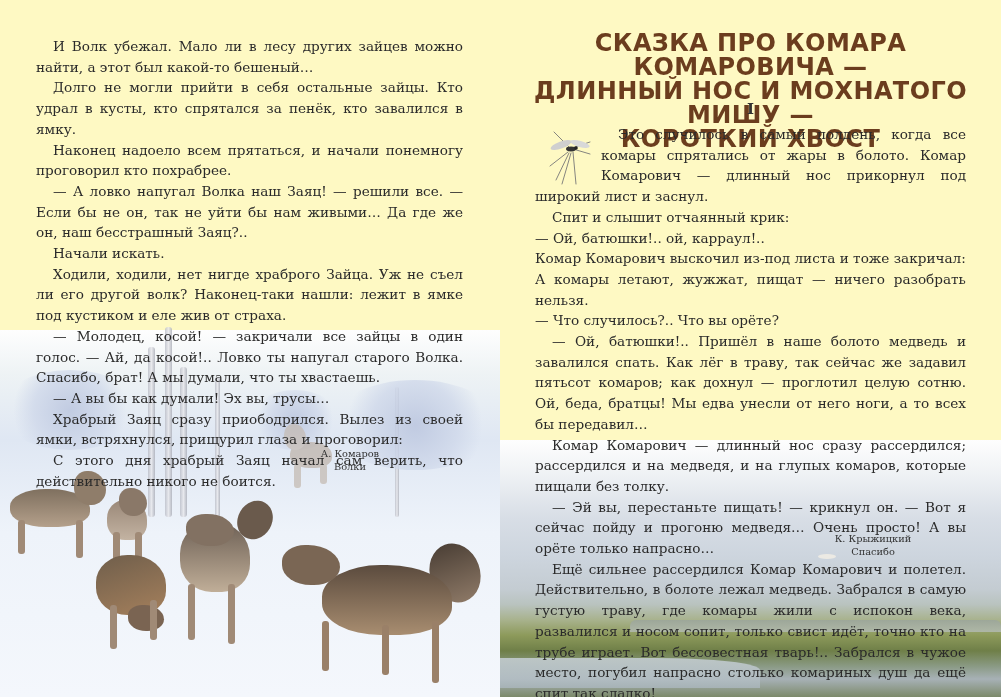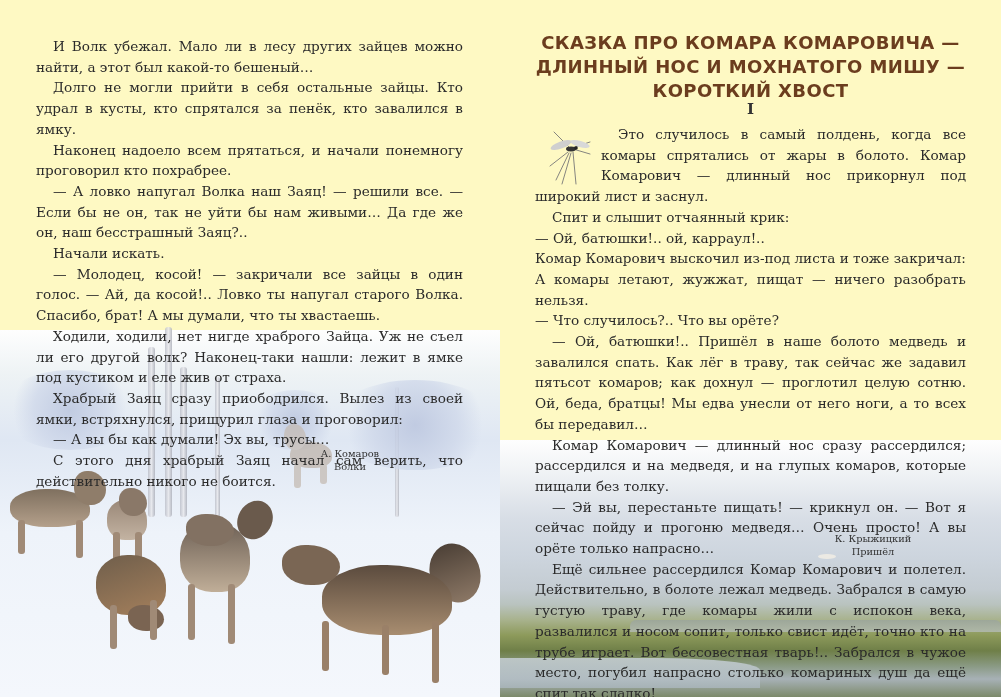--- a/index.html
+++ b/index.html
@@ -34,21 +34,21 @@
   .bird { position:absolute; left:318px; top:114px; width:18px; height:5px; background:#eceae4; border-radius:50%; }
 
   
   .text { position:absolute; font-size:13.6px; line-height:20.7px; color:#2a2a2a; text-align:justify; }
   .text p { margin:0; text-indent:17px; }
   .text p.noindent { text-indent:0; }
   .left-text { left:36px; top:36px; width:427px; }
   .right-text { left:535px; top:124px; width:431px; }
 
   .title { position:absolute; left:500px; top:31px; width:501px; text-align:center;
-    font-family:"DejaVu Sans","Liberation Sans",sans-serif; font-weight:bold; font-size:18px;
+    font-family:"DejaVu Sans","Liberation Sans",sans-serif; font-weight:bold; font-size:24px;
     line-height:24px; color:#6b3d1e; letter-spacing:0.4px; }
   .chapter { position:absolute; left:500px; top:100px; width:501px; text-align:center;
     font-size:15px; font-weight:bold; color:#333; }
 
   .mosquito { position:absolute; left:540px; top:128px; width:56px; height:58px; }
   .float-spacer { float:left; width:66px; height:60px; }
 
   .caption { position:absolute; text-align:center; font-size:9.8px; line-height:13px; color:#333; }
   .caption .title-it { }
   .cap-left { left:305px; top:402px; width:90px;margin-top:45px; }
@@ -115,24 +115,24 @@
       <div class="leg" style="left:150px;top:86px;height:62px;background:#9a8068;"></div>
     </div>
   </div>
 
   <div class="text left-text">
     <p>И Волк убежал. Мало ли в лесу других зайцев можно найти, а этот был какой-то бешеный…</p>
     <p>Долго не могли прийти в себя остальные зайцы. Кто удрал в кусты, кто спрятался за пенёк, кто завалился в ямку.</p>
     <p>Наконец надоело всем прятаться, и начали понемногу проговорил кто похрабрее.</p>
     <p>— А ловко напугал Волка наш Заяц! — решили все. — Если бы не он, так не уйти бы нам живыми… Да где же он, наш бесстрашный Заяц?..</p>
     <p>Начали искать.</p>
+    <p>Ходили, ходили, нет нигде храброго Зайца. Уж не съел ли его другой волк? Наконец-таки нашли: лежит в ямке под кустиком и еле жив от страха.</p>
     <p>— Молодец, косой! — закричали все зайцы в один голос. — Ай, да косой!.. Ловко ты напугал старого Волка. Спасибо, брат! А мы думали, что ты хвастаешь.</p>
-    <p>Ходили, ходили, нет нигде храброго Зайца. Уж не съел ли его другой волк? Наконец-таки нашли: лежит в ямке под кустиком и еле жив от страха.</p>
+    <p>— А вы бы как думали! Эх вы, трусы…</p>
     <p>Храбрый Заяц сразу приободрился. Вылез из своей ямки, встряхнулся, прищурил глаза и проговорил:</p>
-    <p>— А вы бы как думали! Эх вы, трусы…</p>
     <p>С этого дня храбрый Заяц начал сам верить, что действительно никого не боится.</p>
   </div>
 
   <div class="caption cap-left">
     <div>А. Комаров</div>
     <div class="title-it">Волки</div>
   </div>
 </div>
 
 <div class="page page-right">
@@ -175,14 +175,14 @@
   <p class="noindent">А комары летают, жужжат, пищат — ничего разобрать нельзя.</p>
   <p class="noindent">— Что случилось?.. Что вы орёте?</p>
   <p>— Ой, батюшки!.. Пришёл в наше болото медведь и завалился спать. Как лёг в траву, так сейчас же задавил пятьсот комаров; как дохнул — проглотил целую сотню. Ой, беда, братцы! Мы едва унесли от него ноги, а то всех бы передавил…</p>
   <p>Комар Комарович — длинный нос сразу рассердился; рассердился и на медведя, и на глупых комаров, которые пищали без толку.</p>
   <p>— Эй вы, перестаньте пищать! — крикнул он. — Вот я сейчас пойду и прогоню медведя… Очень просто! А вы орёте только напрасно…</p>
   <p>Ещё сильнее рассердился Комар Комарович и полетел. Действительно, в болоте лежал медведь. Забрался в самую густую траву, где комары жили с испокон века, развалился и носом сопит, только свист идёт, точно кто на трубе играет. Вот бессовестная тварь!.. Забрался в чужое место, погубил напрасно столько комариных душ да ещё спит так сладко!</p>
 </div>
 
 <div class="caption cap-right" style="top:508px;">
   <div>К. Крыжицкий</div>
-  <div class="title-it">Пришёл</div>
+  <div class="title-it">Спасибо</div>
 </div>
 
 </body></html>

